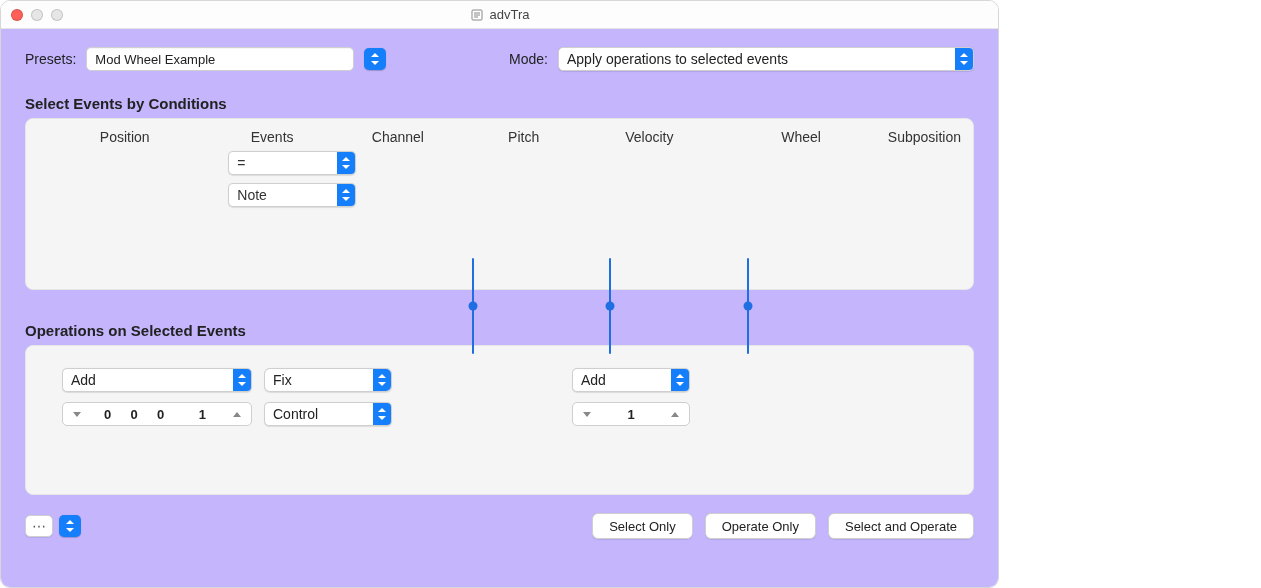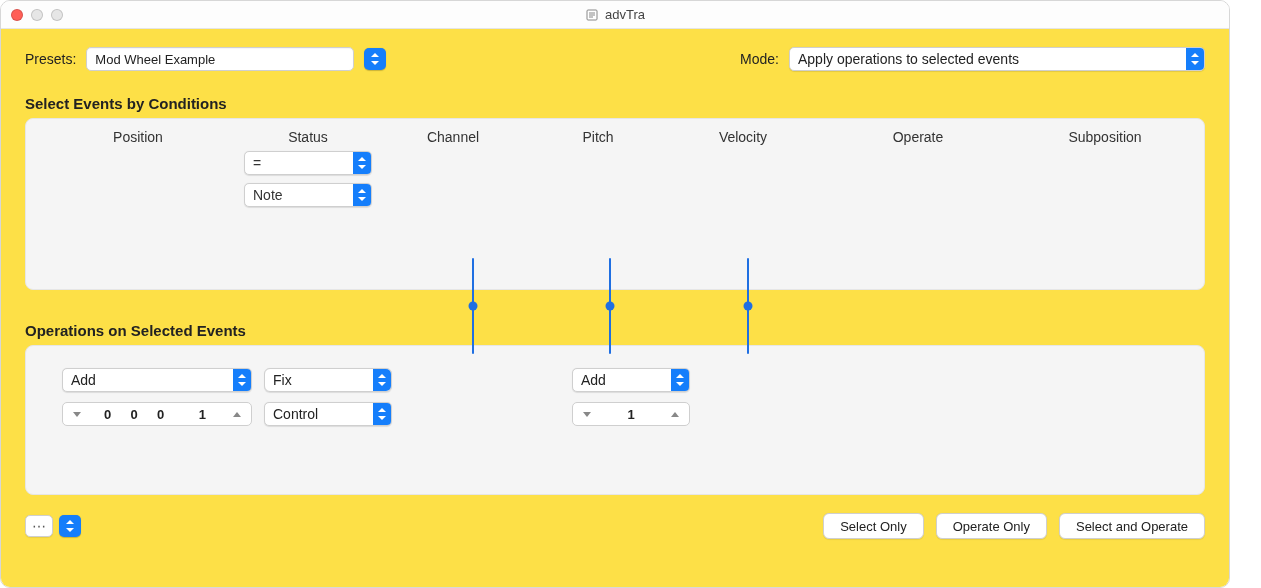--- a/index.html
+++ b/index.html
@@ -7,21 +7,21 @@
   body {
     font-family: -apple-system, "Helvetica Neue", Arial, sans-serif;
     font-size: 13px;
     color: #222;
     background: #ffffff;
     width: 1261px;
     height: 588px;
     overflow: hidden;
   }
   .window {
-    width: 1230px;
+    width: 999px;
     height: 588px;
     background: #fff;
     border: 1px solid #d7d7d7;
     border-radius: 10px;
     overflow: hidden;
     position: relative;
     display: flex;
     flex-direction: column;
   }
   
@@ -58,21 +58,21 @@
   .title-icon {
     width: 14px; height: 14px;
     display: inline-flex;
     align-items: center; justify-content: center;
   }
 
   
   .body {
     flex: 1;
     padding: 18px 24px 14px 24px;
-    background: #fde047;
+    background: #c4b5fd;
     display: flex;
     flex-direction: column;
     position: relative;
   }
 
   .toprow {
     display: flex;
     align-items: center;
     justify-content: space-between;
     margin-bottom: 24px;
@@ -327,25 +327,25 @@
           </div>
         </div>
       </div>
     </div>
 
     <div class="section-title">Select Events by Conditions</div>
     <div class="section-box section1">
       <div class="columns">
         <div class="col-header">
           <div class="col position">Position</div>
-          <div class="col status">Status</div>
+          <div class="col status">Events</div>
           <div class="col channel">Channel</div>
           <div class="col pitch">Pitch</div>
           <div class="col velocity">Velocity</div>
-          <div class="col length">Operate</div>
+          <div class="col length">Wheel</div>
           <div class="col subposition">Subposition</div>
         </div>
         <div class="col-header" style="align-items:flex-start;">
           <div class="col position"></div>
           <div class="col status">
             <div class="status-cell">
               <div class="popup">
                 <span class="popup-label">=</span>
                 <div class="endcap">
                     <span class="updown"></span>

